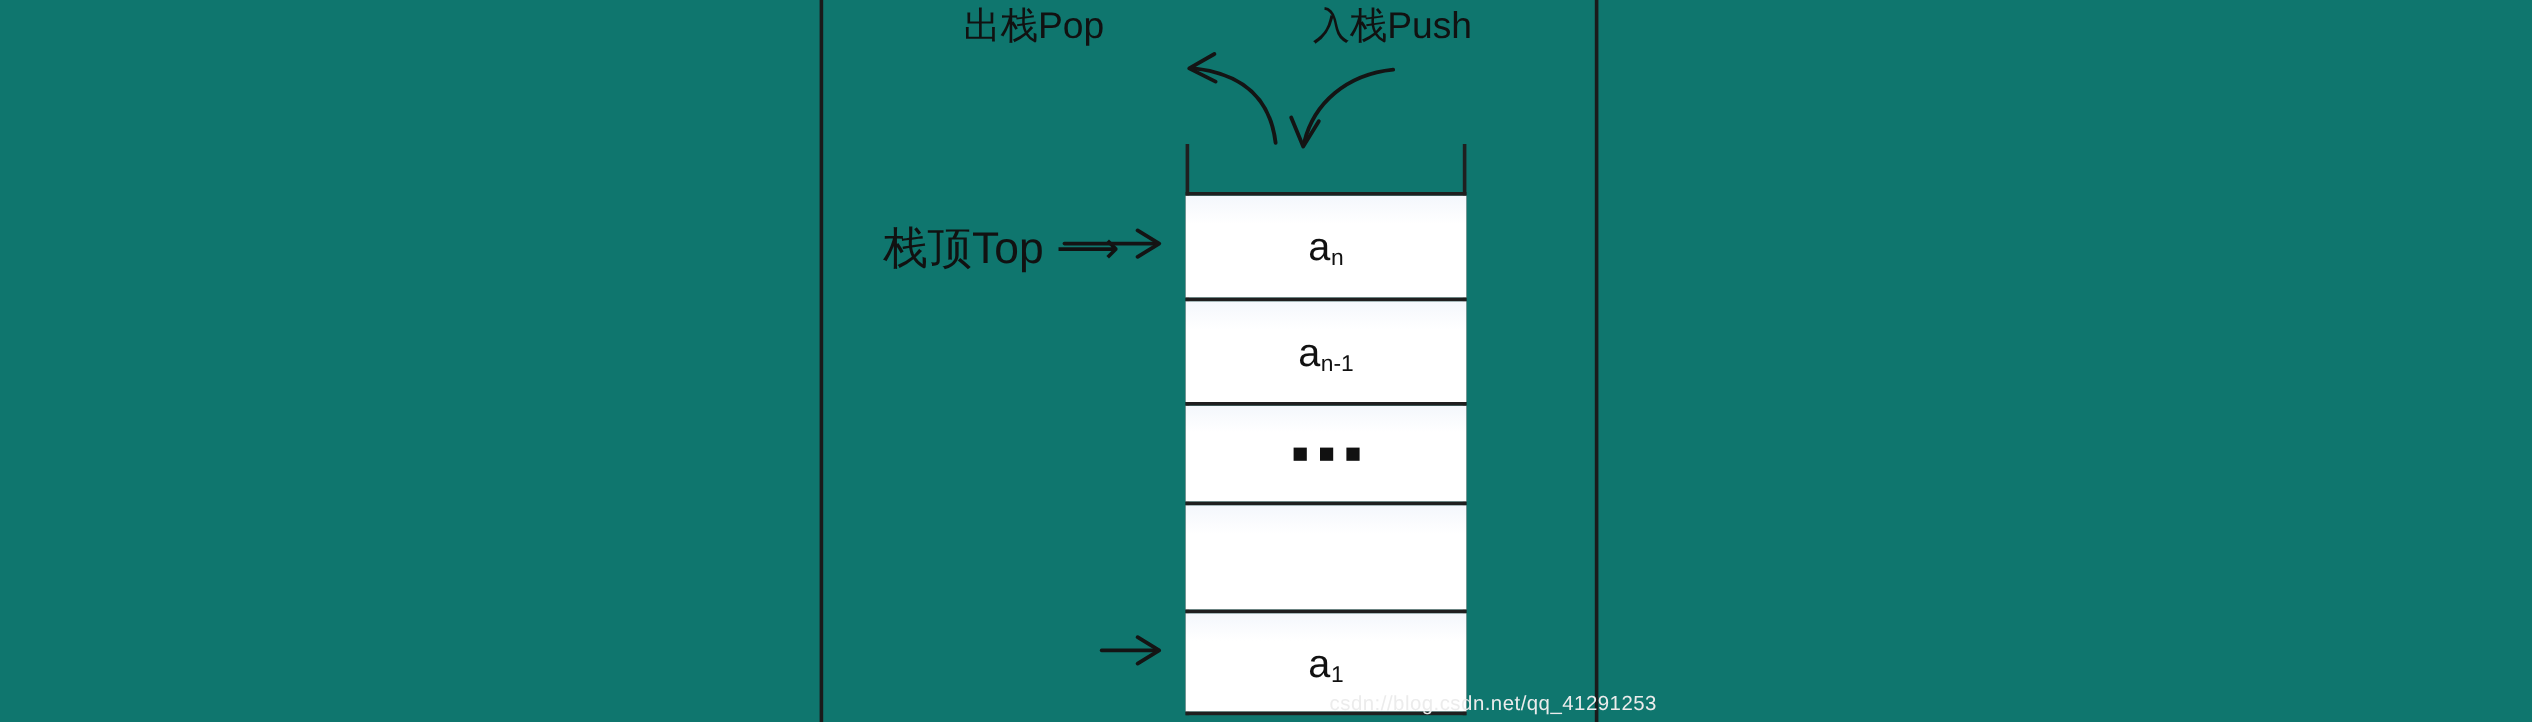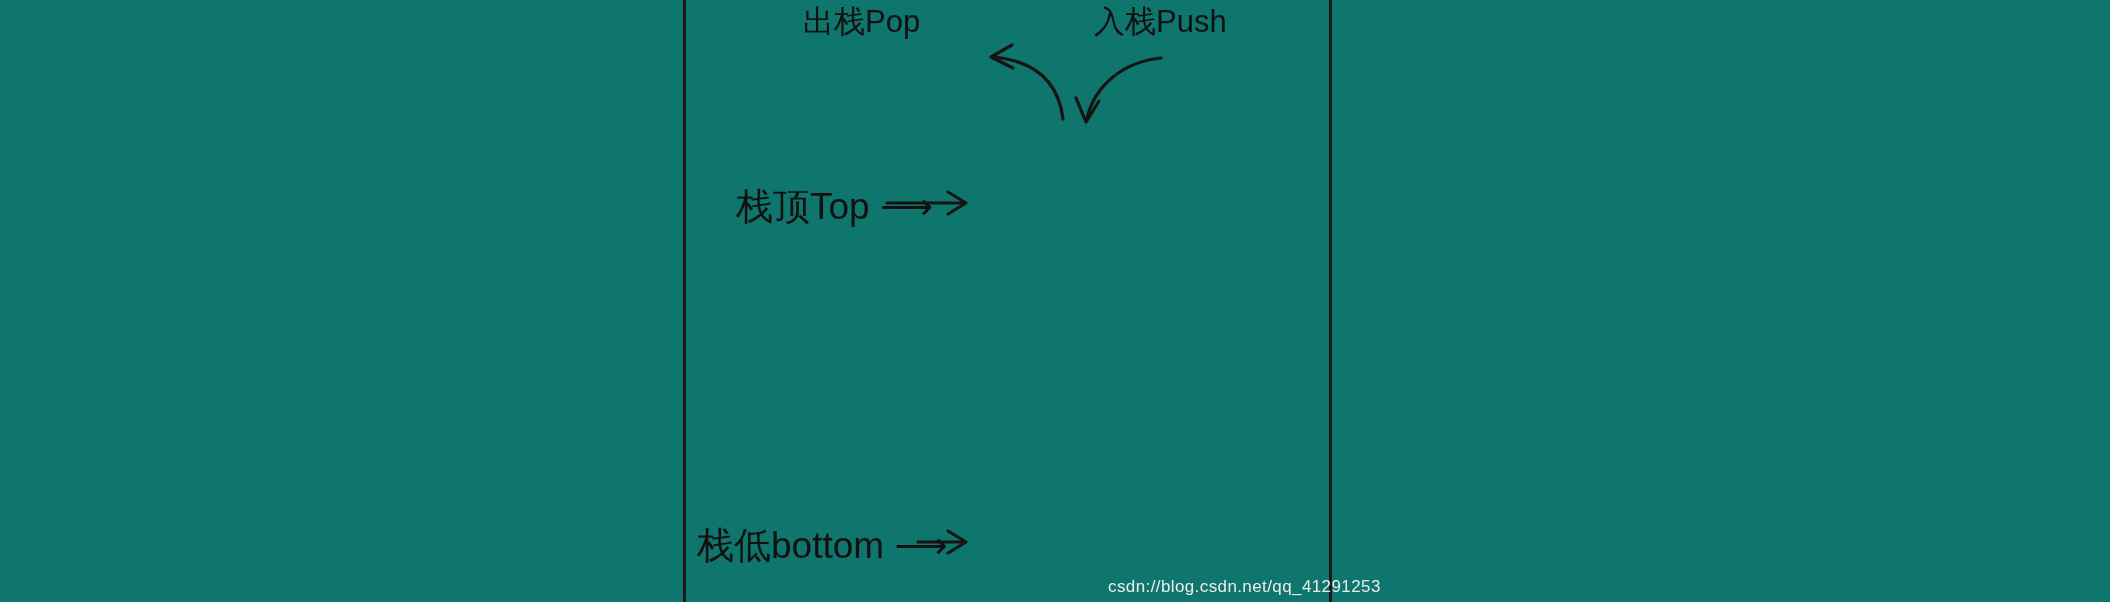--- a/index.html
+++ b/index.html
@@ -140,22 +140,47 @@
 
   <div class="frame-rule left"></div>
   <div class="frame-rule right"></div>
 
   <div class="annot" id="pop-label">出栈Pop</div>
 
   <div class="annot" id="push-label">入栈Push</div>
 
   <div class="side-label" id="top-label">栈顶Top ⟶</div>
 
-  <div class="side-label" id="bottom-label">栈低bottom ⟶</div>
-
+
+  <div id="stack">
+    <div class="stack-side left"></div>
+    <div class="stack-side right"></div>
+
+    <div class="cell" id="cell-an" style="top:40px;height:88px;">
+      <span class="cell-label">a<sub>n</sub></span>
+    </div>
+
+    <div class="cell" id="cell-an1" style="top:128px;height:87px;">
+      <span class="cell-label">a<sub>n-1</sub></span>
+    </div>
+
+    <div class="cell" id="cell-dots" style="top:215px;height:83px;">
+      <span class="dots">
+          <i></i>
+          <i></i>
+          <i></i>
+        </span>
+    </div>
+
+    <div class="cell" id="cell-empty" style="top:298px;height:90px;"></div>
+
+    <div class="cell bottom-rule" id="cell-a1" style="top:388px;height:88px;">
+      <span class="cell-label">a<sub>1</sub></span>
+    </div>
+  </div>
 
   <svg id="arrows" viewBox="0 0 2110 602">
     <g fill="none" stroke="#141414" stroke-width="3.2" stroke-linecap="round">
 
       <path d="M 1063,119 C 1059,86 1040,62 995,57"></path>
 
       <path d="M 1161,58 C 1122,62 1095,86 1087,118"></path>
 
       <path d="M 887,203 L 962,203" stroke-width="3"></path>
 

